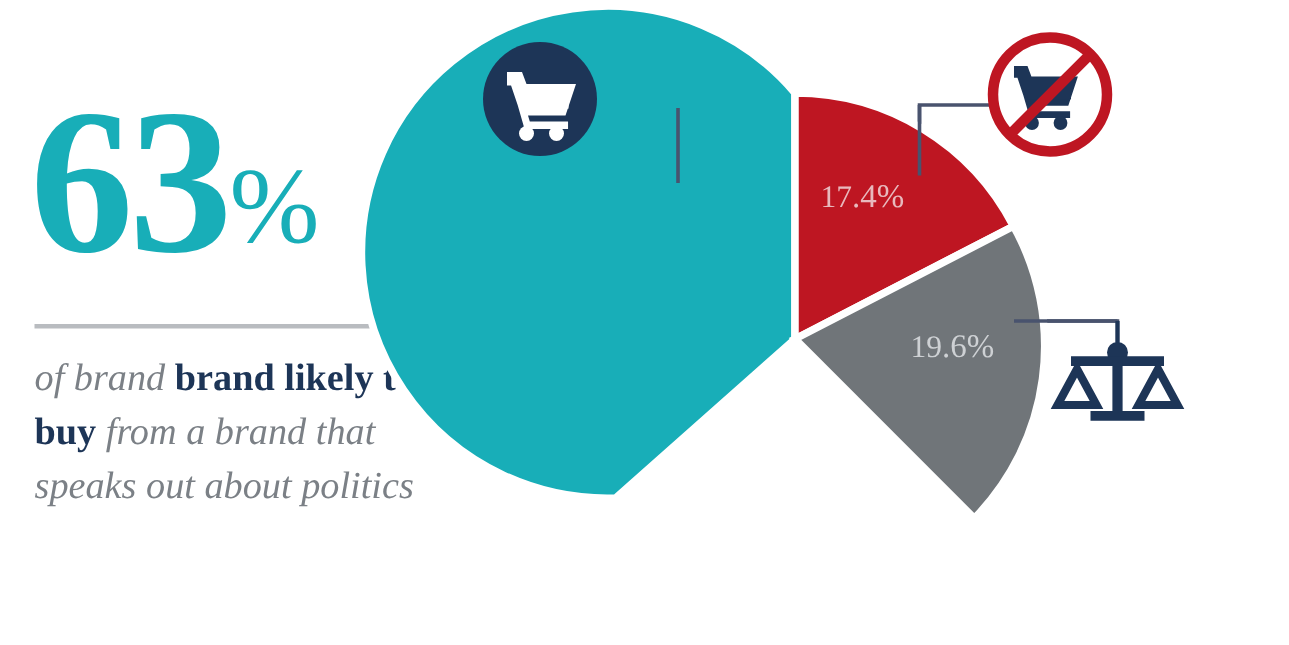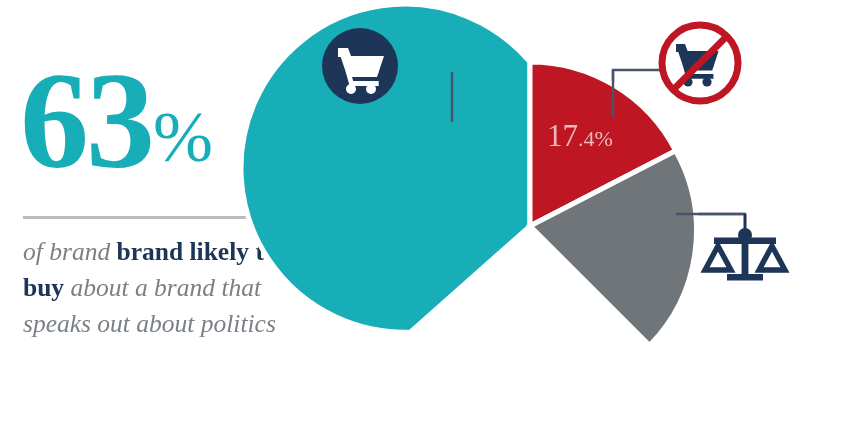--- a/index.html
+++ b/index.html
@@ -83,21 +83,21 @@
   }
   #pie-svg { display: block; }
 
   .slice-label {
     position: absolute;
     white-space: nowrap;
     line-height: 1;
     pointer-events: none;
   }
   .slice-label .lbl-int {
-    font-size: 31px;
+    font-size: 21px;
     font-weight: 400;
   }
   .slice-label .lbl-frac {
     font-size: 22px;
     font-weight: 400;
   }
   #label-red {
     left: 547px;
     top: 120px;
     color: #e8b9bd;
@@ -116,21 +116,21 @@
   <div id="stat-block">
 
     <div id="big-stat">
       <span id="big-stat-number">63</span><span id="big-stat-symbol">%</span>
     </div>
 
     <div id="stat-divider"></div>
 
     <div id="stat-caption">
       <span>of brand </span><span class="cap-strong">brand</span>
-      <span class="cap-strong">likely to buy </span><span>about</span>
+      <span class="cap-strong">likely to buy </span><span>from</span>
       <span>a brand that speaks</span>
       <span>out about politics</span>
     </div>
   </div>
 
   <div id="chart-area">
 
     <svg id="pie-svg" width="859" height="430" viewBox="0 0 859 430" xmlns="http://www.w3.org/2000/svg">
 
       <g fill="none" stroke="#49536e" stroke-width="2.4">
@@ -188,15 +188,18 @@
         <path d="M 718 246 L 731 270 L 705 270 Z" fill="none" stroke="#1D3557" stroke-width="5.4"></path>
 
         <path d="M 772 246 L 785 270 L 759 270 Z" fill="none" stroke="#1D3557" stroke-width="5.4"></path>
       </g>
     </svg>
 
     <div class="slice-label" id="label-red">
       <span class="lbl-int">17</span><span class="lbl-frac">.4%</span>
     </div>
 
+    <div class="slice-label" id="label-gray">
+      <span class="lbl-int">19</span><span class="lbl-frac">.6%</span>
+    </div>
 
   </div>
 </div>
 
 </body></html>

